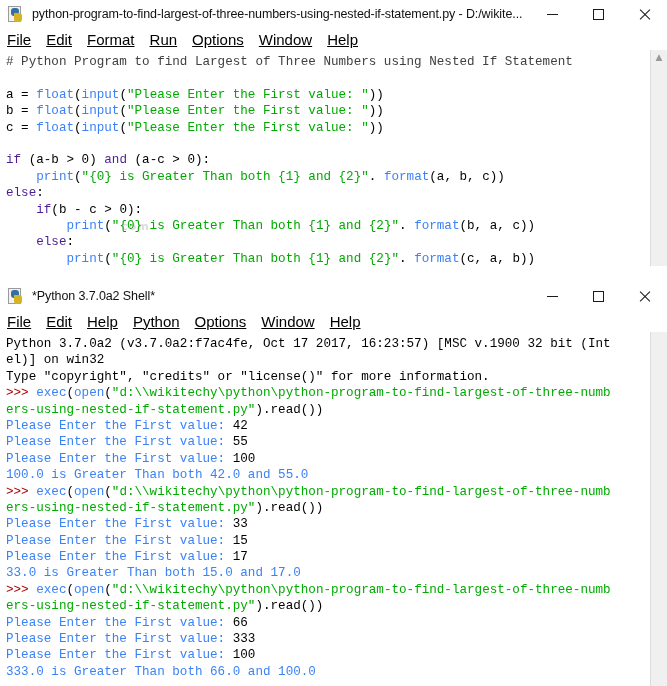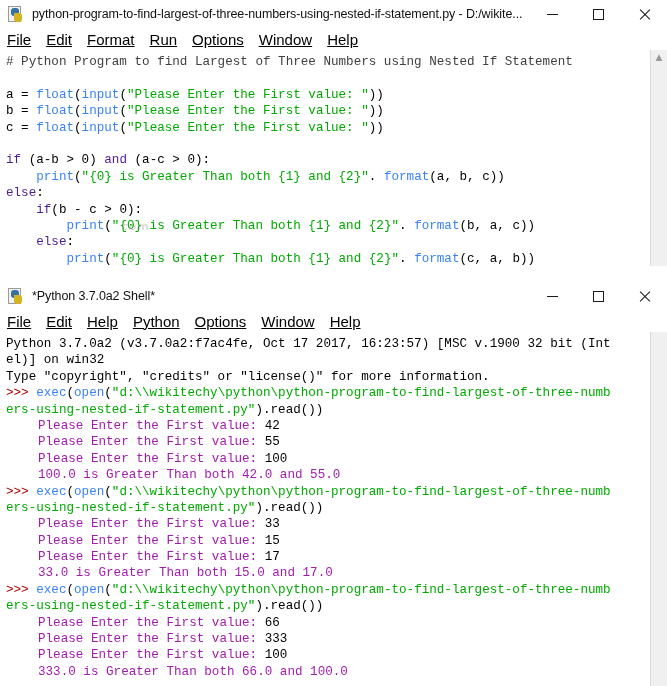--- a/index.html
+++ b/index.html
@@ -159,21 +159,21 @@
   }
   .line { height: 16.4px; white-space: pre; }
 
   
   .tok-comment { color: #404040; }
   .tok-keyword { color: #4c1d95; }
   .tok-builtin { color: #3b82f6; }
   .tok-string  { color: #00aa00; }
   .tok-plain   { color: #000000; }
   .tok-prompt  { color: #aa0000; }
-  .tok-output  { color: #a21caf; margin-left: 32px; }
+  .tok-output  { color: #3b82f6; }
   .tok-banner  { color: #000000; }
 
   
   .vscroll {
     position: absolute;
     top: 0;
     right: 0;
     width: 17px;
     height: 100%;
     background: #f0f0f0;

